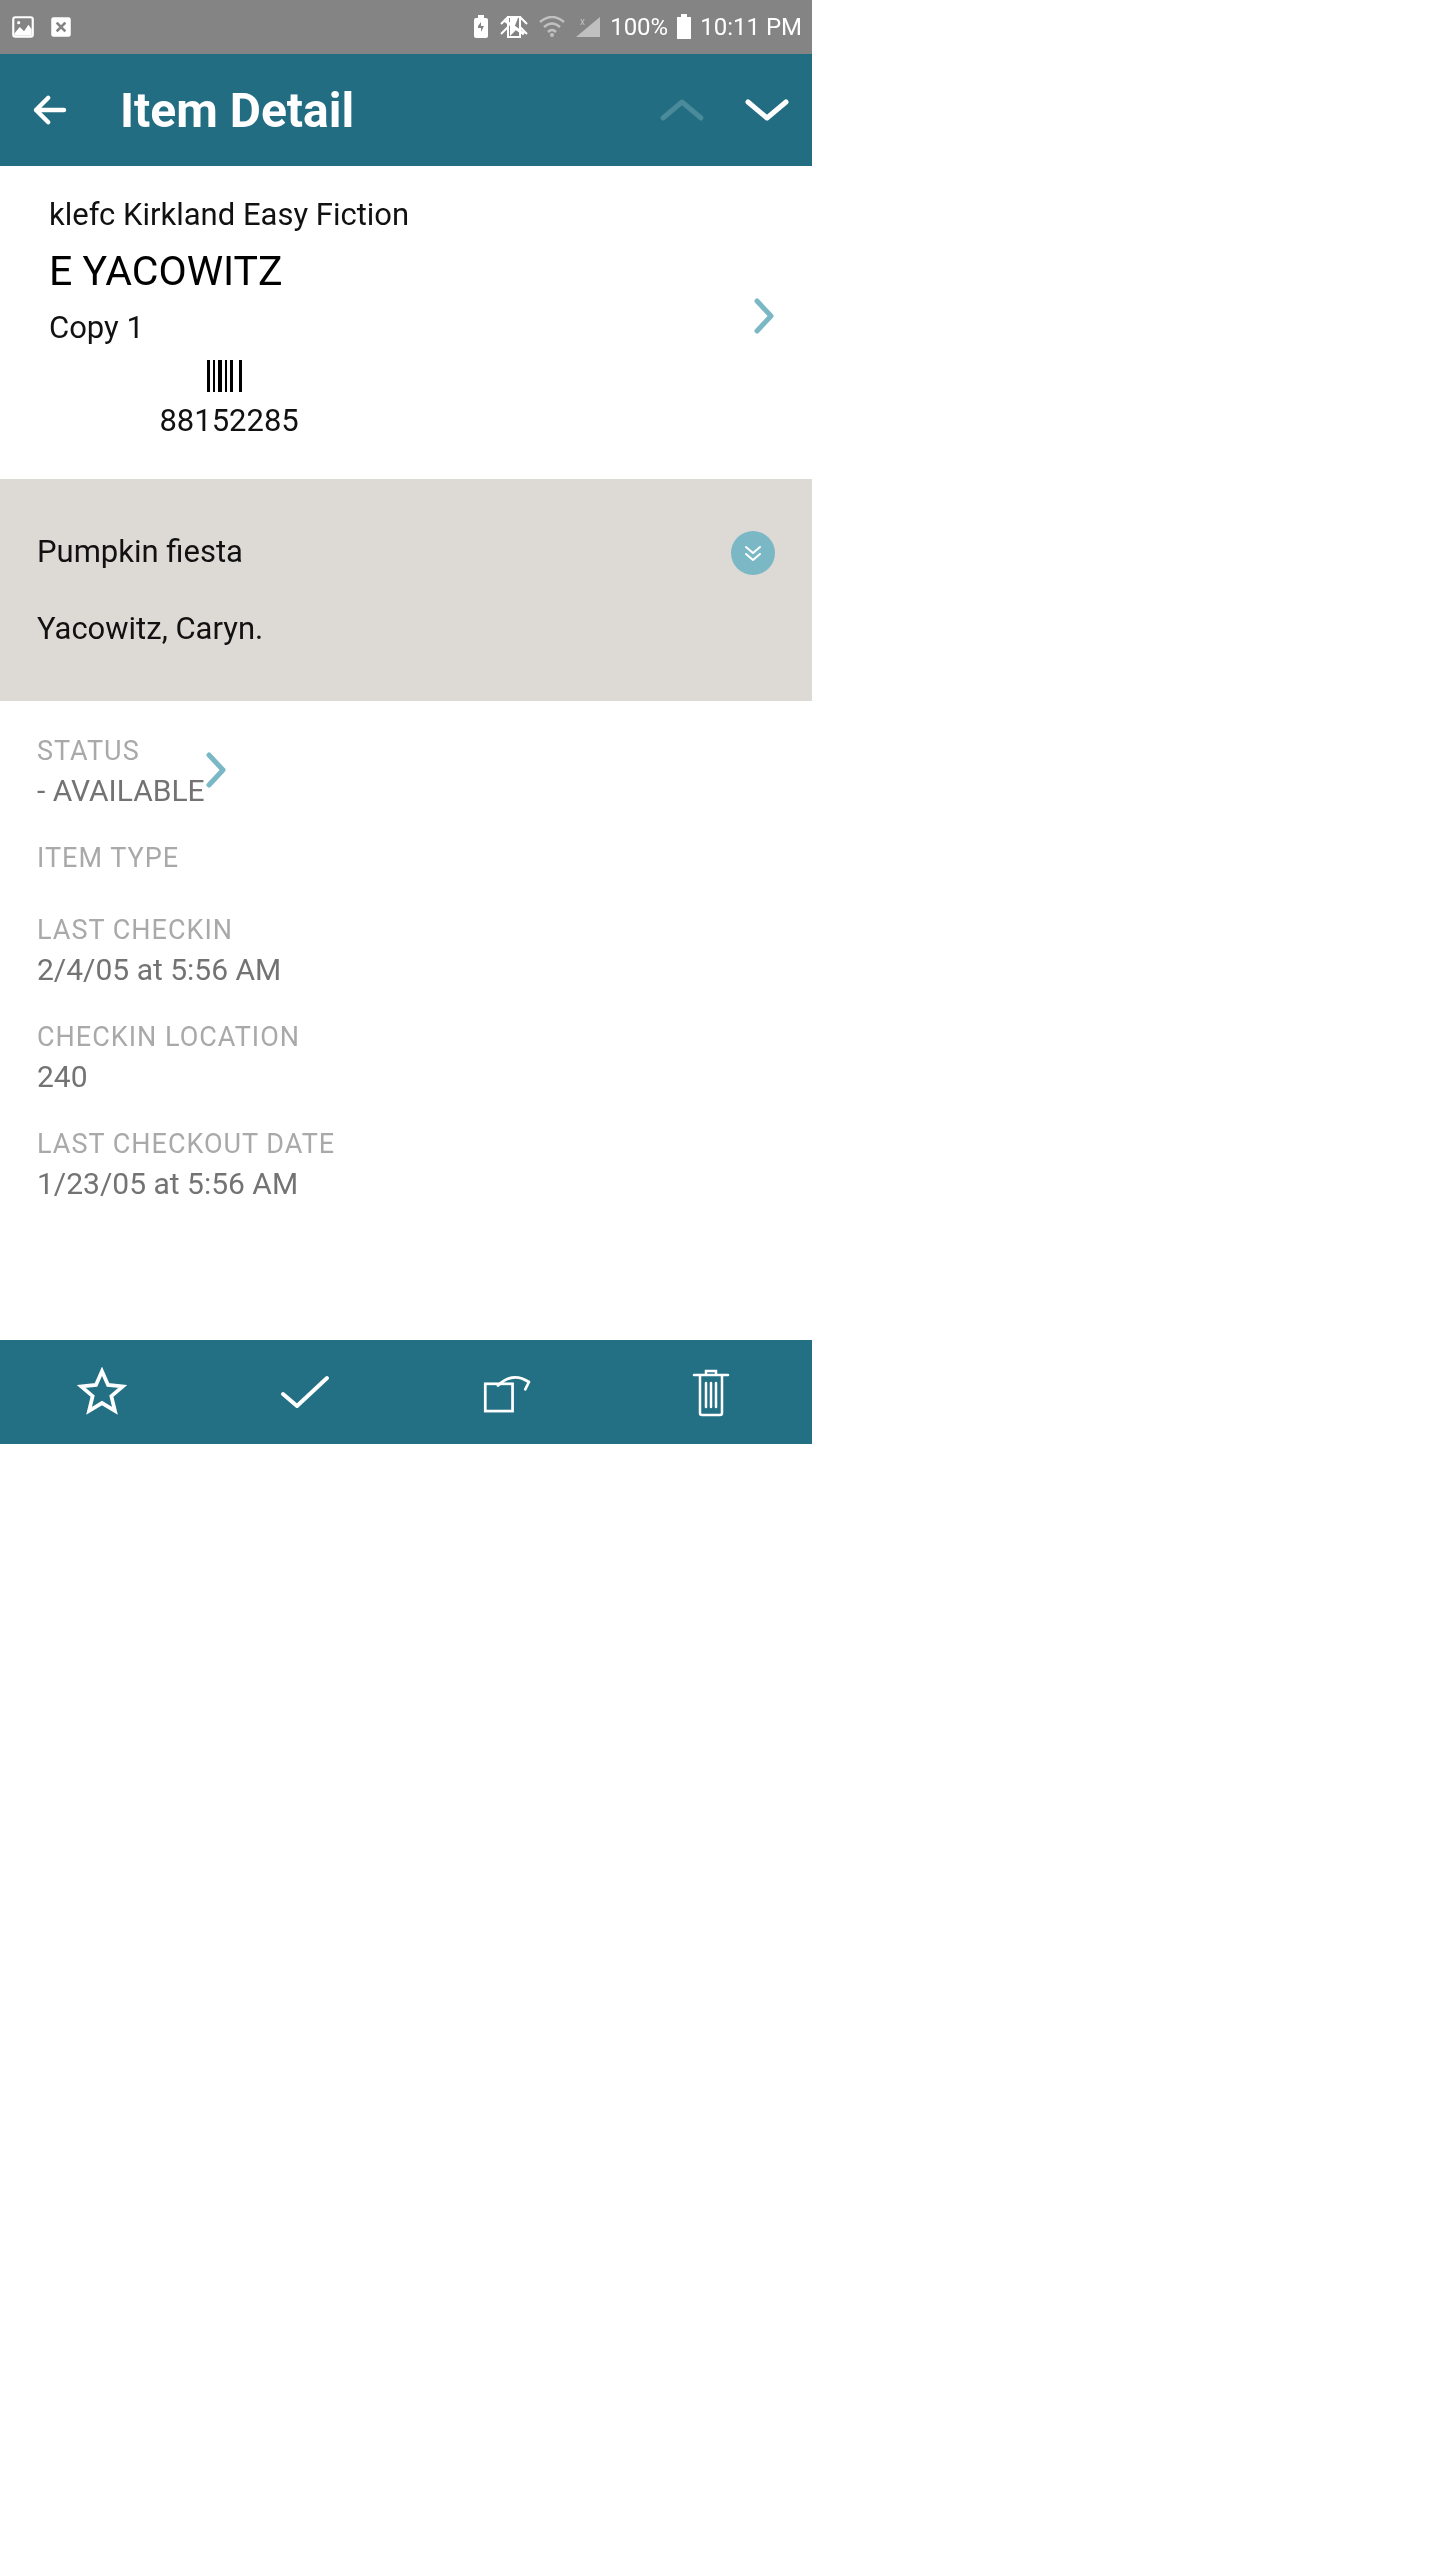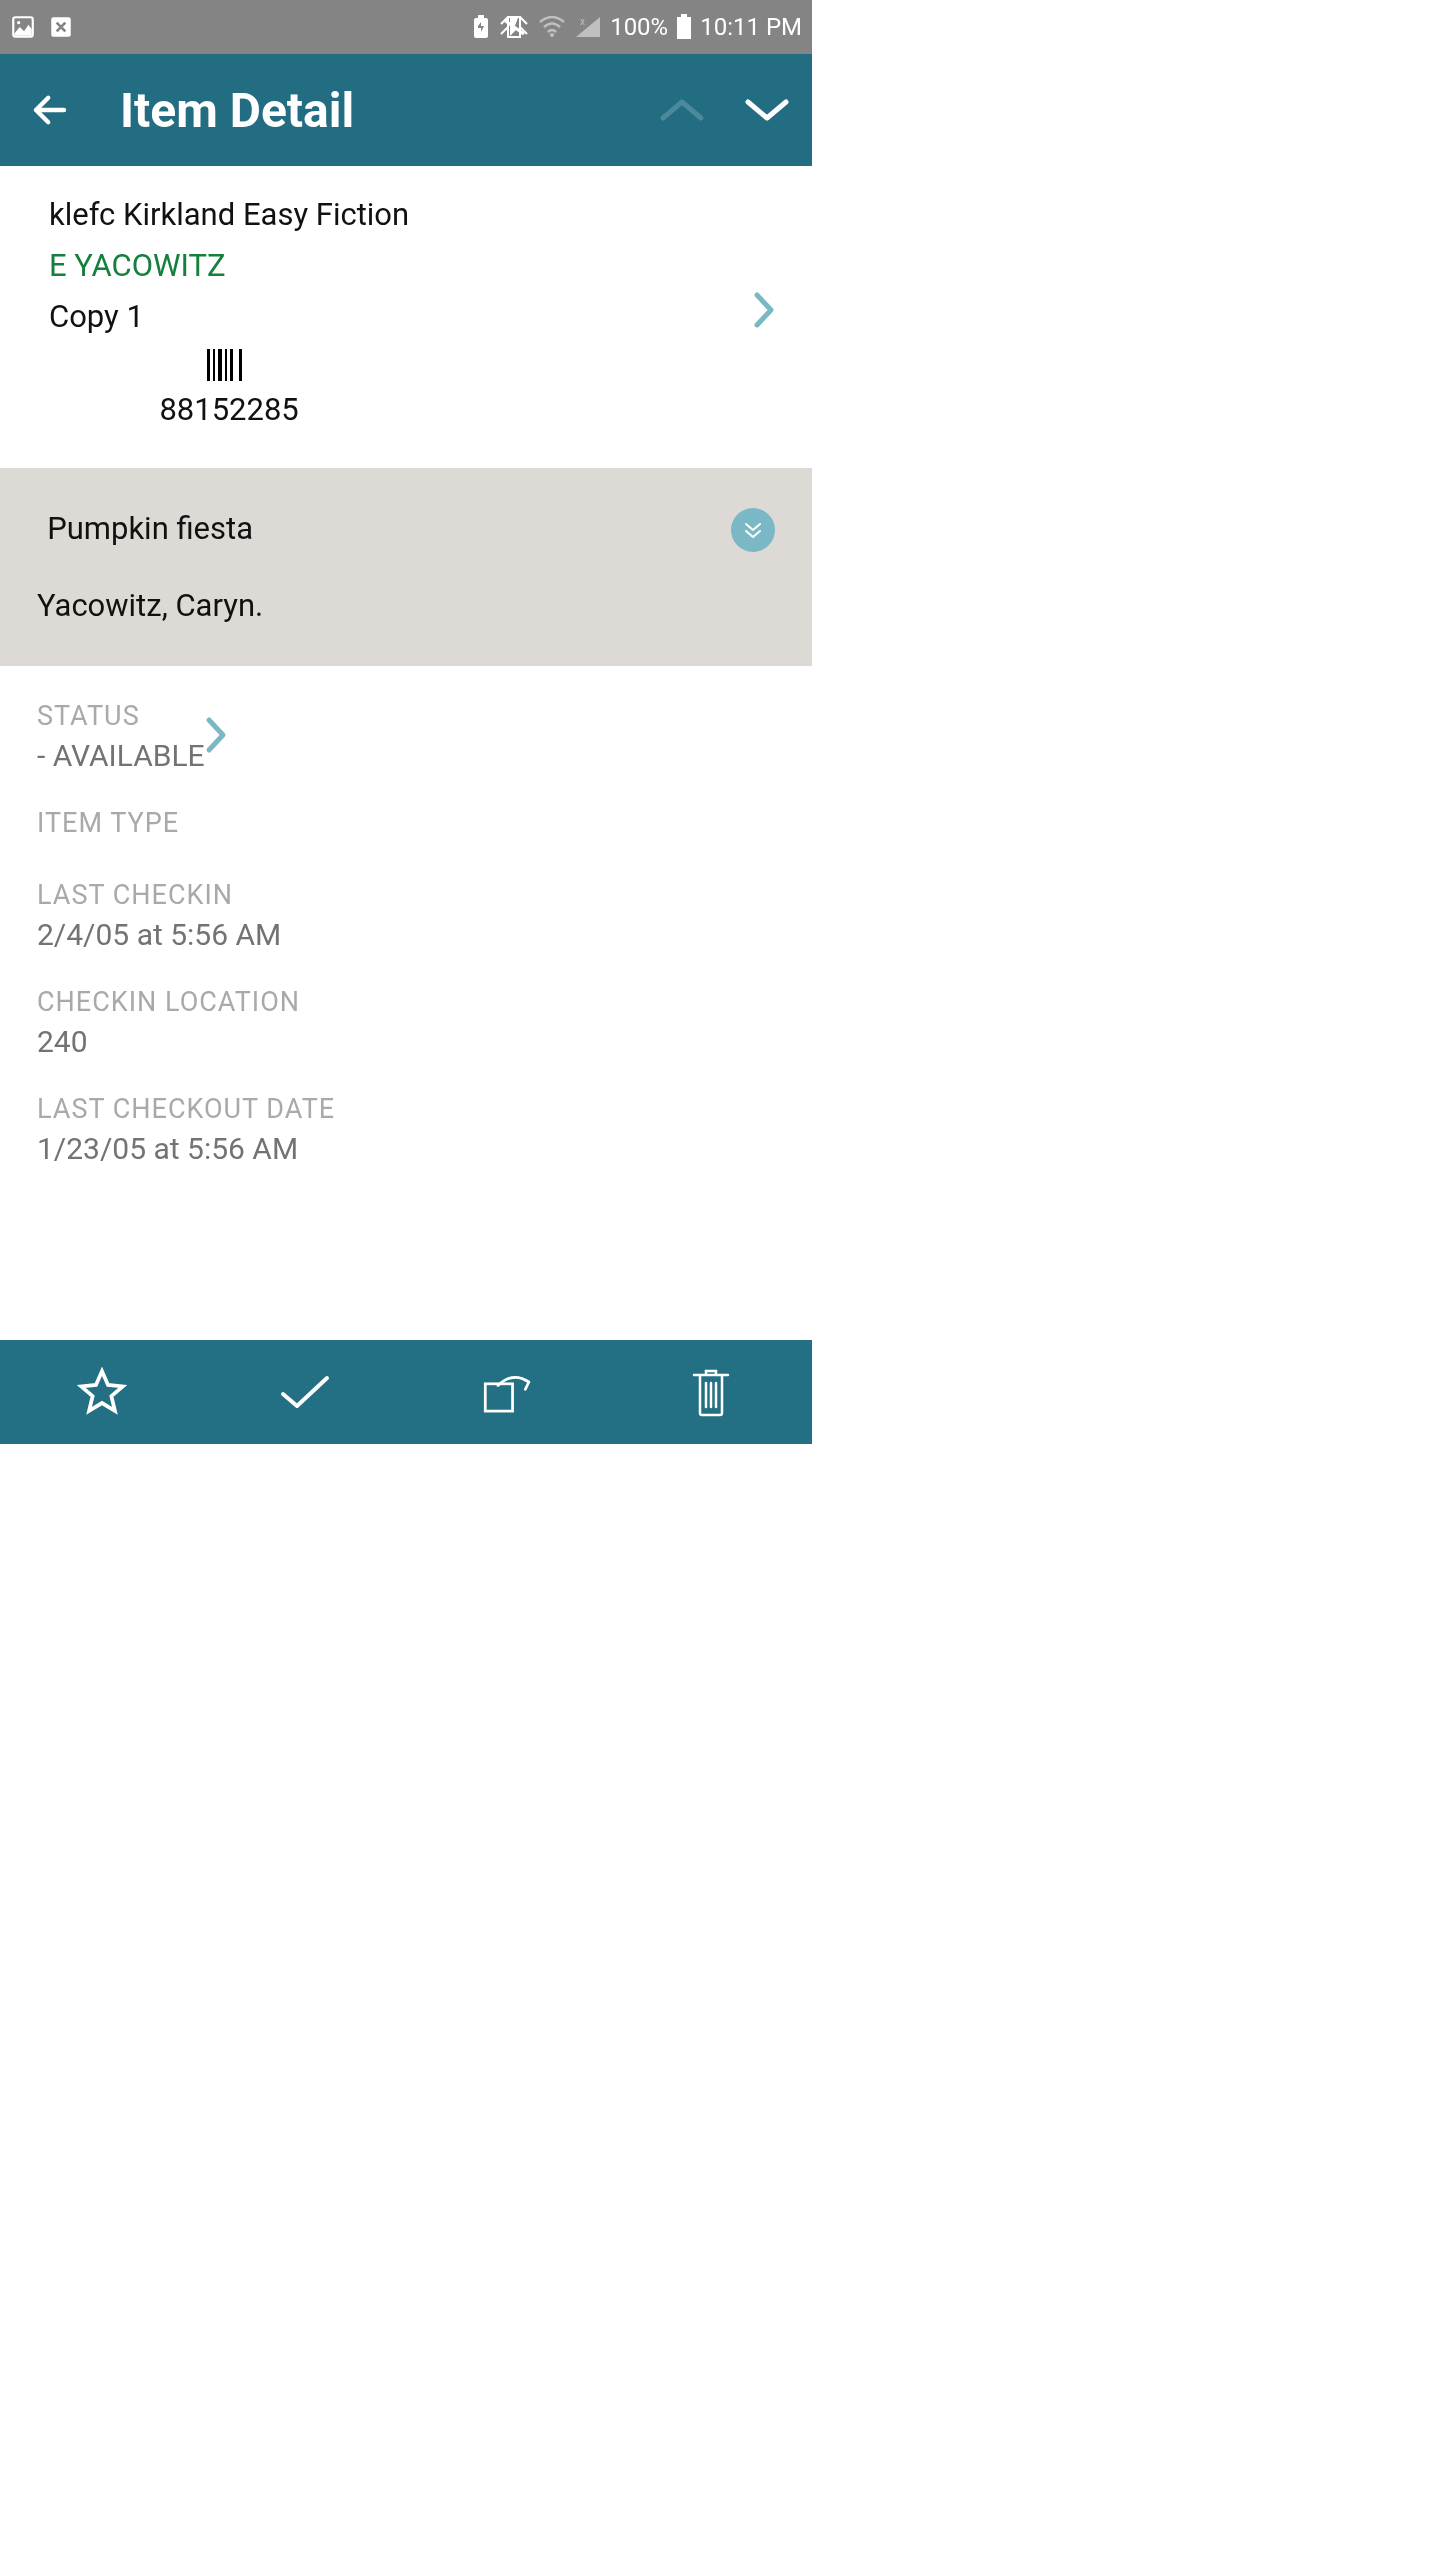--- a/index.html
+++ b/index.html
@@ -86,22 +86,22 @@
       display: flex;
       flex-direction: column;
       gap: 14px;
       margin-left: 12px;
     }
     .item-location {
       font-size: 31px;
       color: #111;
     }
     .item-call {
-      font-size: 31px;
-      color: #15803d;
+      font-size: 41px;
+      color: #000000;
     }
     .item-copy {
       font-size: 31px;
       color: #111;
     }
     .barcode-row {
       display: flex;
       align-items: center;
       gap: 10px;
       flex-direction: column;
@@ -112,25 +112,24 @@
     }
     .barcode-number {
       font-size: 31px;
       color: #111;
     }
     .chevron-right {
       color: #7ab8c5;
     }
     .title-section {
       background: #dddad6;
-      padding: 42px 37px;
+      padding: 54px 37px;
       display: flex;
       align-items: center;
       justify-content: space-between;
-      text-align: center;
     }
     .title-text {
       display: flex;
       flex-direction: column;
       gap: 40px;
     }
     .book-title {
       font-size: 31px;
       color: #111;
     }

